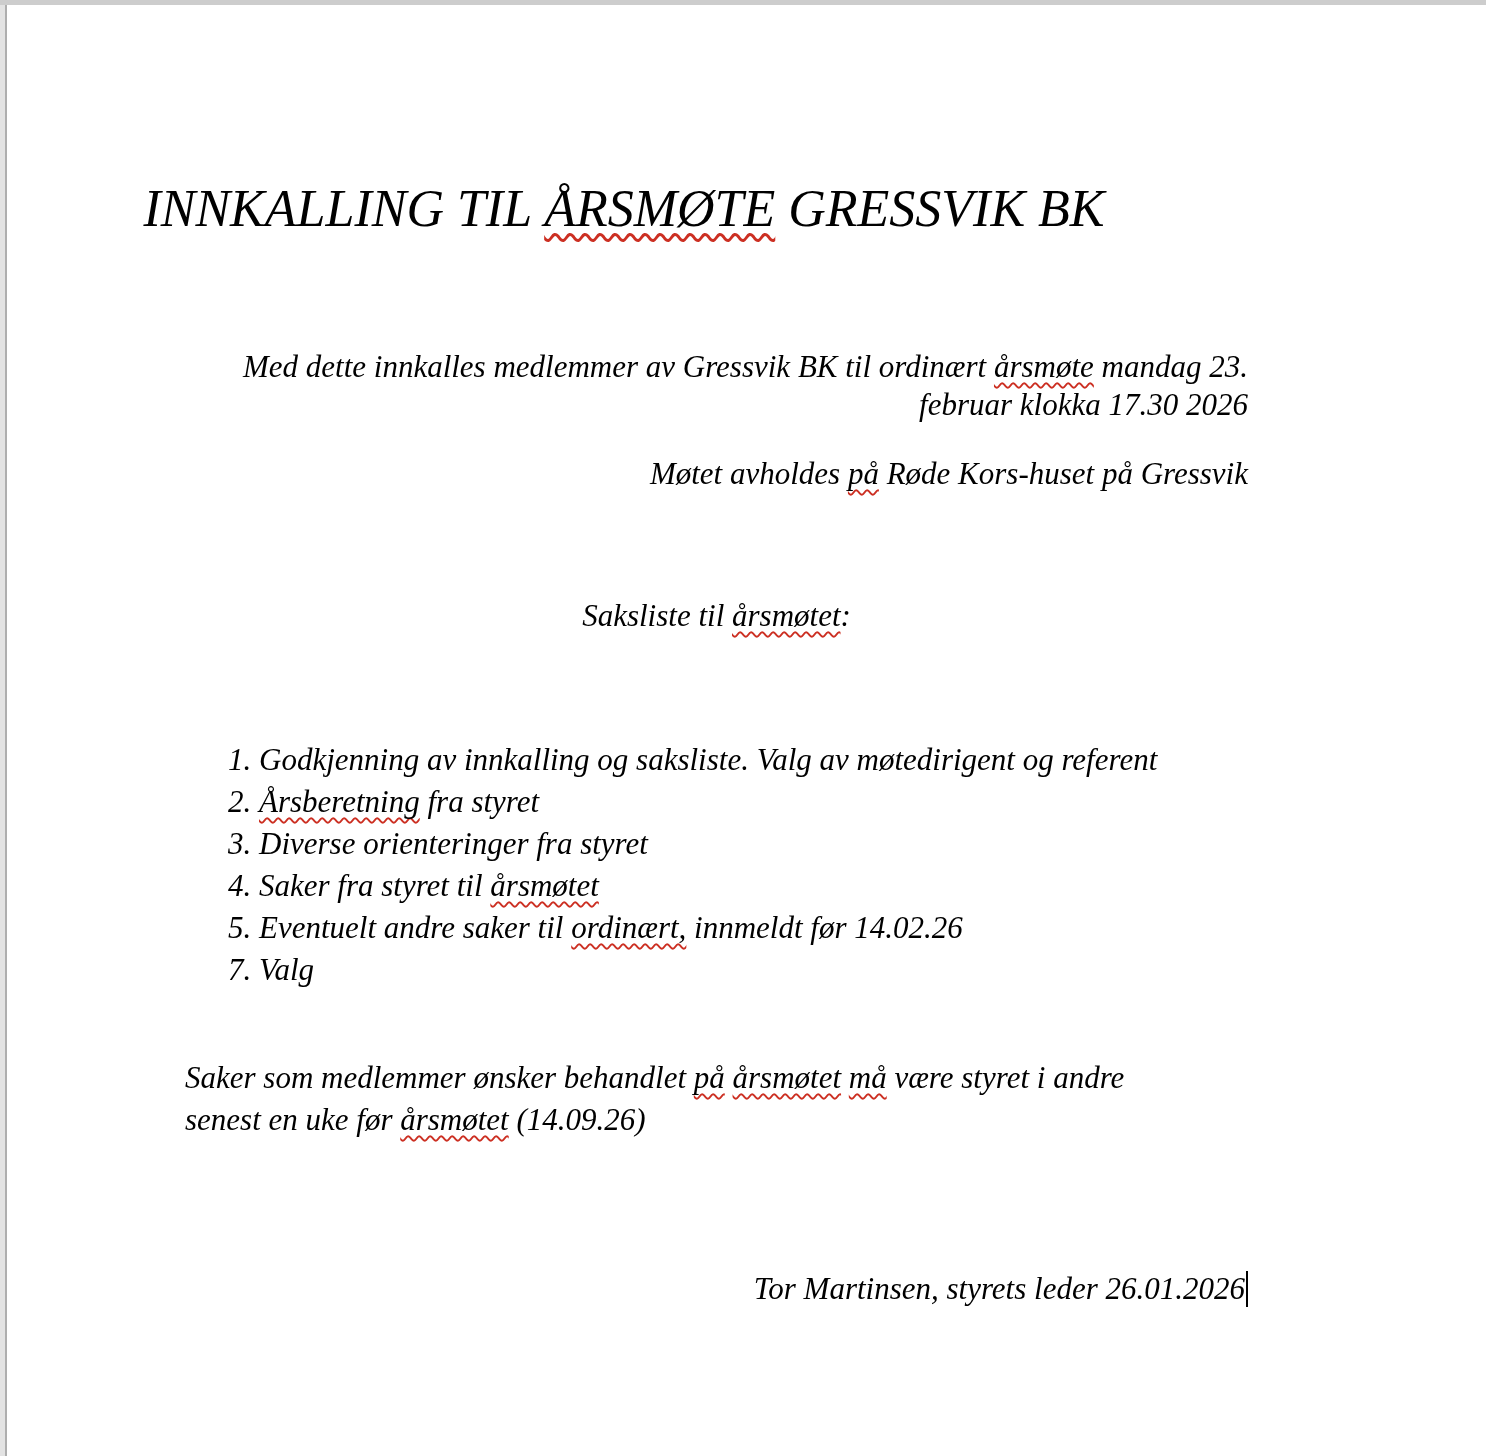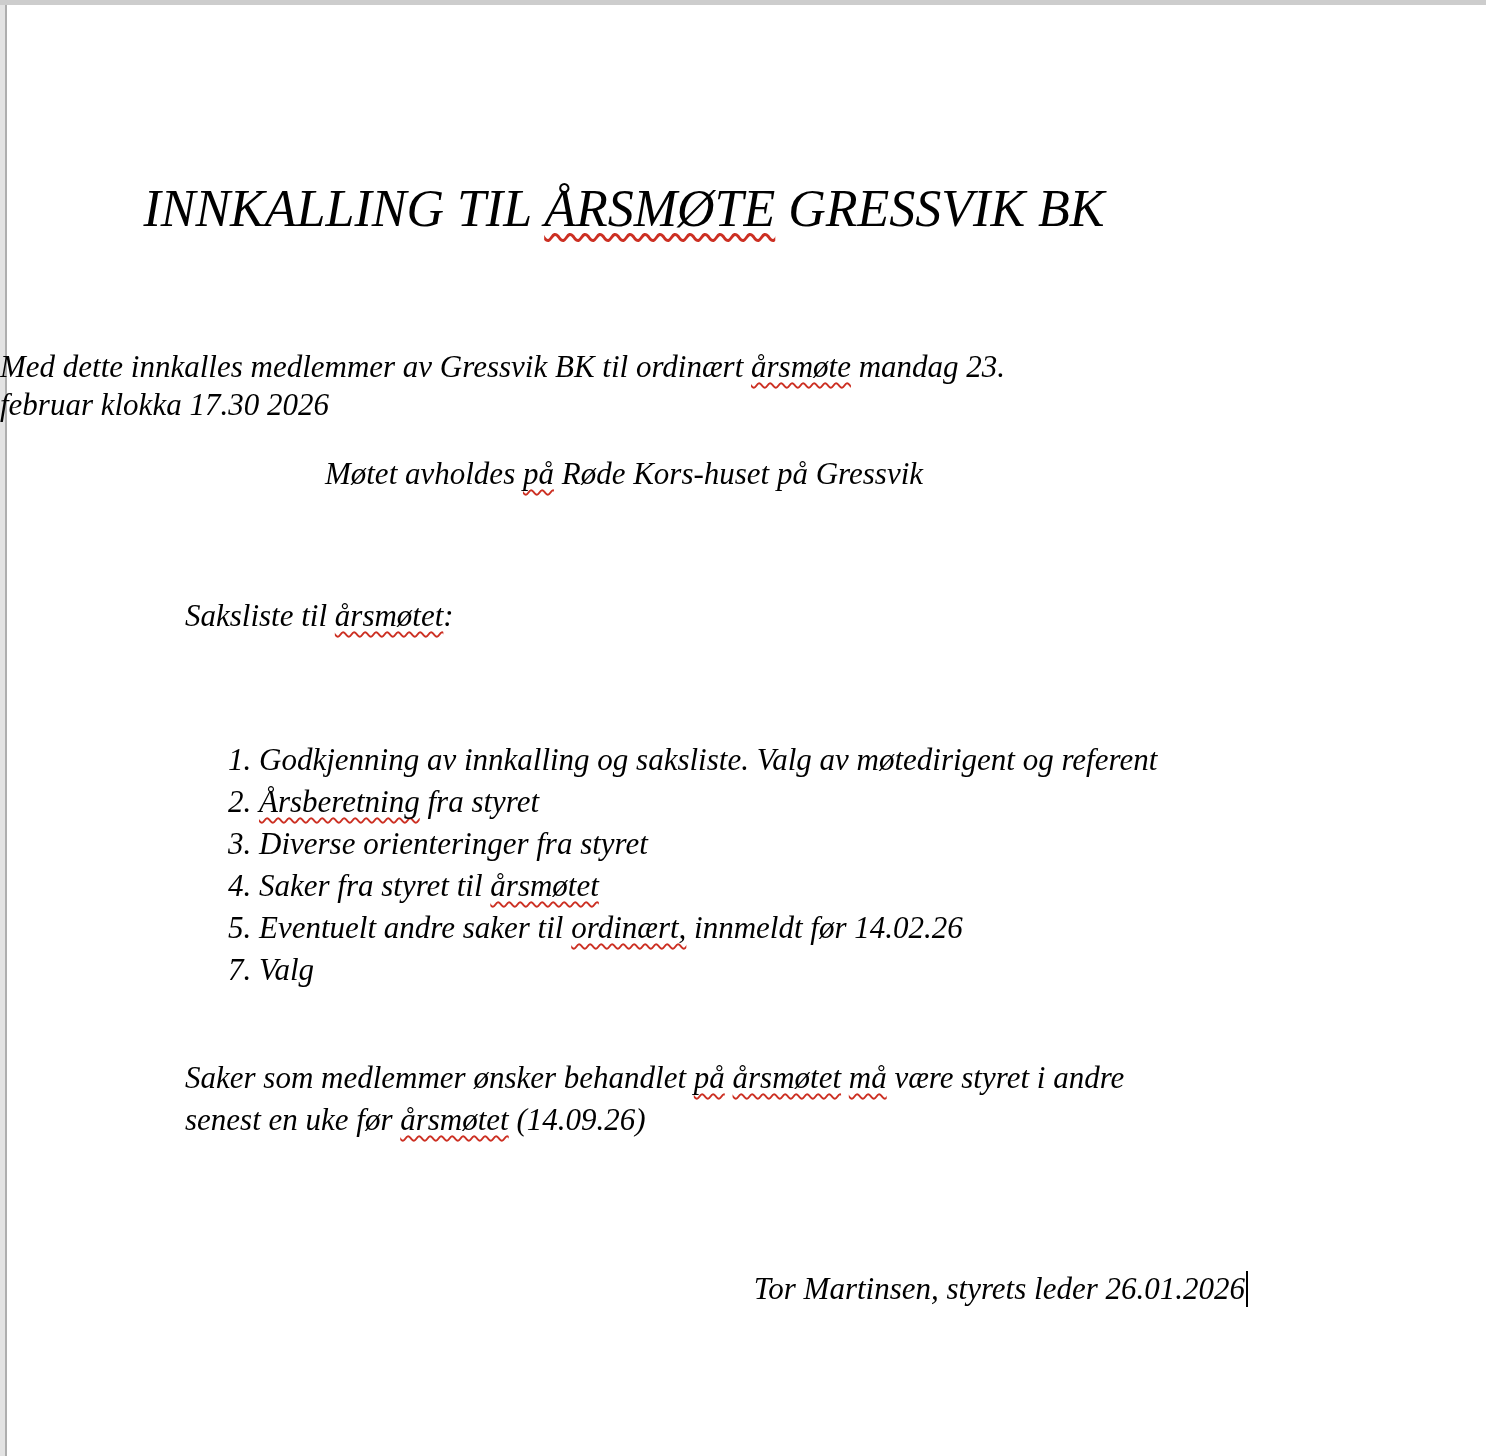--- a/index.html
+++ b/index.html
@@ -40,23 +40,23 @@
     font-style: italic;
   }
   .title {
     margin-top: 158px;
     font-size: 52px;
     line-height: 70px;
     font-weight: normal;
     text-align: center;
     white-space: nowrap;
   }
-  .intro { margin-top: 104px; line-height: 38px; text-align: left; }
-  .venue { margin-top: 29px; text-align: center; white-space: nowrap; }
-  .heading { margin-top: 100px; margin-left: 185px; white-space: nowrap; }
+  .intro { margin-top: 104px; line-height: 38px; text-align: right; }
+  .venue { margin-top: 29px; text-align: right; white-space: nowrap; }
+  .heading { margin-top: 100px; margin-left: 185px; white-space: nowrap; text-align: center; }
   .agenda { margin-top: 102px; margin-left: 228px; }
   .agenda-item { white-space: nowrap; }
   .closing { margin-top: 66px; margin-left: 185px; }
   .closing .line, .intro .line { white-space: nowrap; }
   .signature { margin-top: 127px; text-align: right; white-space: nowrap; }
   .misspelled {
     text-decoration-line: underline;
     text-decoration-style: wavy;
     text-decoration-color: var(--spellcheck-underline);
     text-decoration-thickness: 2px;

